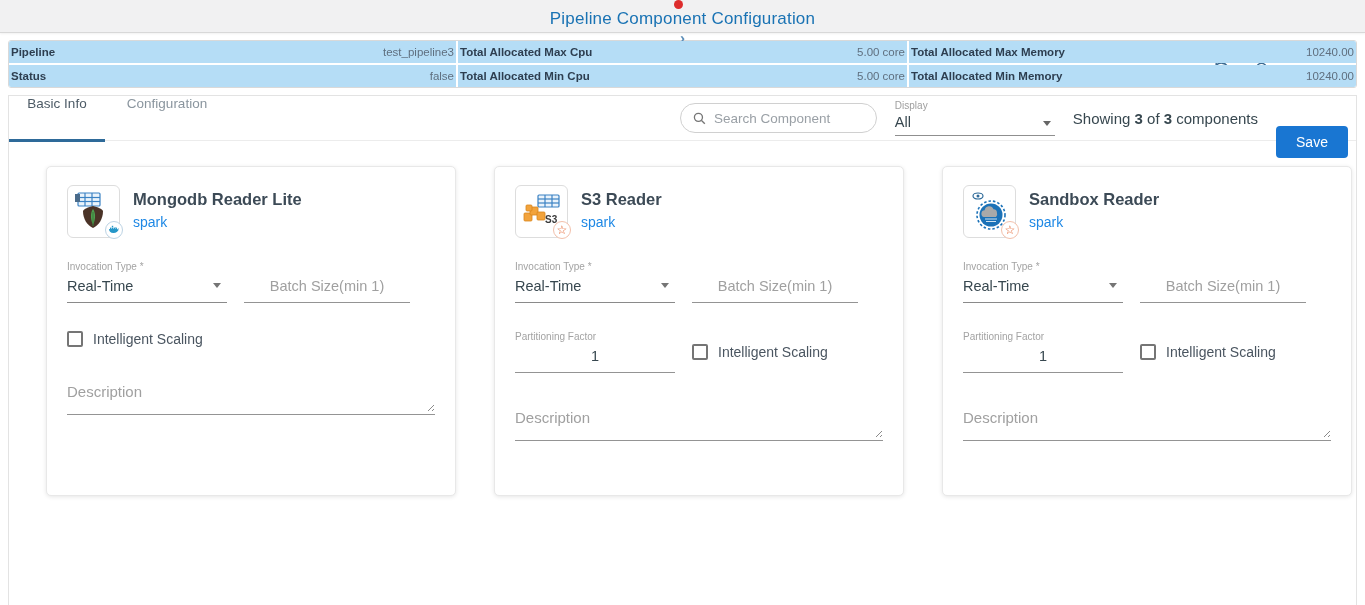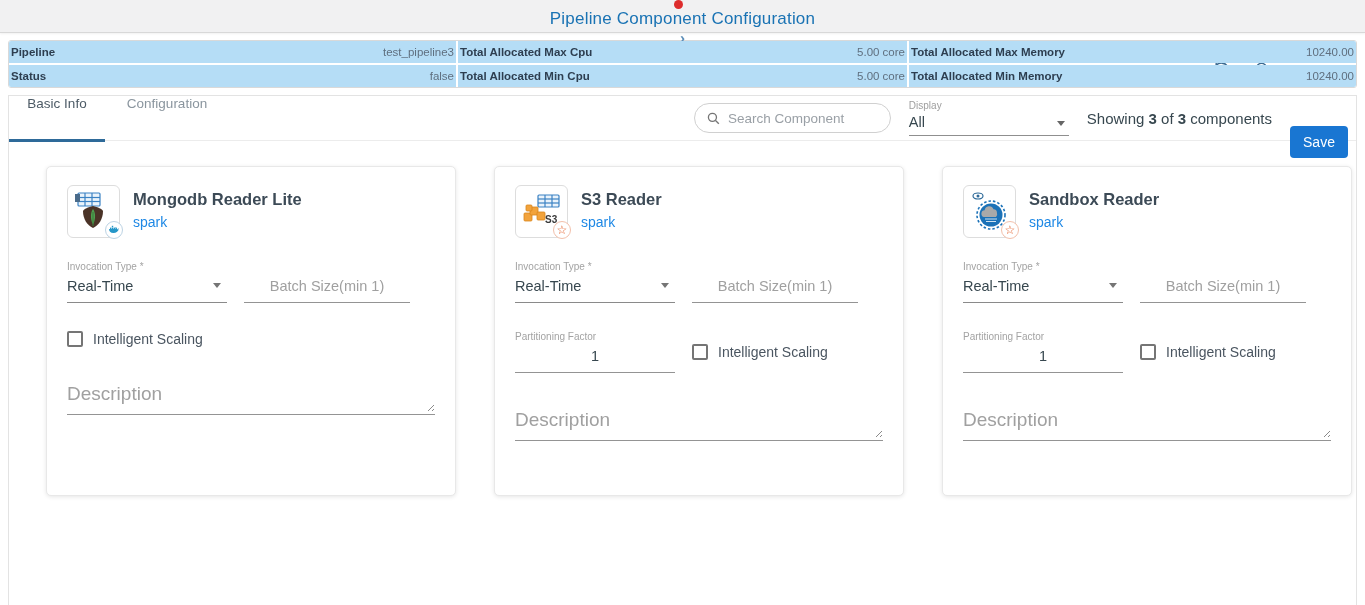--- a/index.html
+++ b/index.html
@@ -38,21 +38,21 @@
   .search-pill input::placeholder { color:#9aa0a6; }
 
   .display-select { width:160px; position:relative; padding-bottom:5px; border-bottom:1px solid #8f8f8f; cursor:pointer; }
   .display-label { font-size:10px; color:#9e9e9e; margin-bottom:3px; }
   .display-value { font-size:14.5px; color:#37474f; }
   .chev { position:absolute; right:4px; bottom:9px; width:0; height:0; border-left:4.5px solid transparent; border-right:4.5px solid transparent; border-top:5px solid #666; }
 
   .showing { font-size:15px; color:#37474f; white-space:nowrap; }
   .showing b { font-weight:bold; }
 
-  .save-btn { width:58px; height:32px; background:#1976d2; border:none; border-radius:4px; color:#ffffff; font-size:14px; font-family:"Liberation Sans",sans-serif; cursor:pointer;margin-top:48px; }
+  .save-btn { width:72px; height:32px; background:#1976d2; border:none; border-radius:4px; color:#ffffff; font-size:14px; font-family:"Liberation Sans",sans-serif; cursor:pointer;margin-top:48px; }
 
   
   .cards { display:flex; gap:38px; padding:25px 0 0 37px; }
   .card { width:410px; height:330px; background:#fff; border:1px solid #e8e8e8; border-radius:5px; box-shadow:0 1px 4px rgba(0,0,0,.10); padding:18px 20px; }
   .card-head { display:flex; gap:13px; align-items:flex-start; }
   .icon-box { width:53px; height:53px; border:1px solid #dddddd; border-radius:6px; position:relative; background:#fff; flex:none; }
   .icon-box svg { display:block; }
   .badge { position:absolute; right:-4px; bottom:-2px; width:18px; height:18px; border-radius:50%; background:#fff; display:flex; align-items:center; justify-content:center; }
   .badge.star { border:1px solid #f2c0ab; color:#e2571f; font-size:12px; line-height:1; }
   .badge.whale { border:1px solid #bcd3e4; }
@@ -68,21 +68,21 @@
   .select-ctl .chev2 { position:absolute; right:6px; top:6px; width:0; height:0; border-left:4.5px solid transparent; border-right:4.5px solid transparent; border-top:5px solid #757575; }
   .text-input { border:none; border-bottom:1px solid #949494; width:100%; font-size:14.5px; color:#37474f; padding:1px 0 8px 0; outline:none; font-family:"Liberation Sans",sans-serif; background:transparent;text-align:center; }
   .text-input::placeholder { color:#a0a0a0; }
 
   .row2 { margin-top:28px; display:flex; align-items:center; gap:17px; }
   .check-group { display:flex; align-items:center; gap:10px; cursor:pointer; }
   .checkbox { width:16px; height:16px; border:2px solid #757575; border-radius:2px; background:#fff; flex:none; }
   .check-label { font-size:14px; color:#4a5560; }
 
   .desc-wrap { position:relative; margin-top:36px; }
-  .desc-area { display:block; width:100%; height:32px; border:none; border-bottom:1px solid #949494; resize:none; outline:none; font-size:19px; font-family:"Liberation Sans",sans-serif; color:#37474f; background:transparent; padding:0; }
+  .desc-area { display:block; width:100%; height:32px; border:none; border-bottom:1px solid #949494; resize:none; outline:none; font-size:15px; font-family:"Liberation Sans",sans-serif; color:#37474f; background:transparent; padding:0; }
   .desc-area::placeholder { color:#a0a0a0; }
   .resize-handle { position:absolute; right:1px; bottom:4px; width:9px; height:9px; background:repeating-linear-gradient(135deg, transparent 0 2px, #8a8a8a 2px 3px); clip-path:polygon(100% 0, 100% 100%, 0 100%); }
 </style>
 </head>
 <body>
 
 <div class="topbar">
   <span class="dot"></span>
   <span class="topbar-title">Pipeline Component Configuration</span>
   <span class="crumb-sep">›</span>

